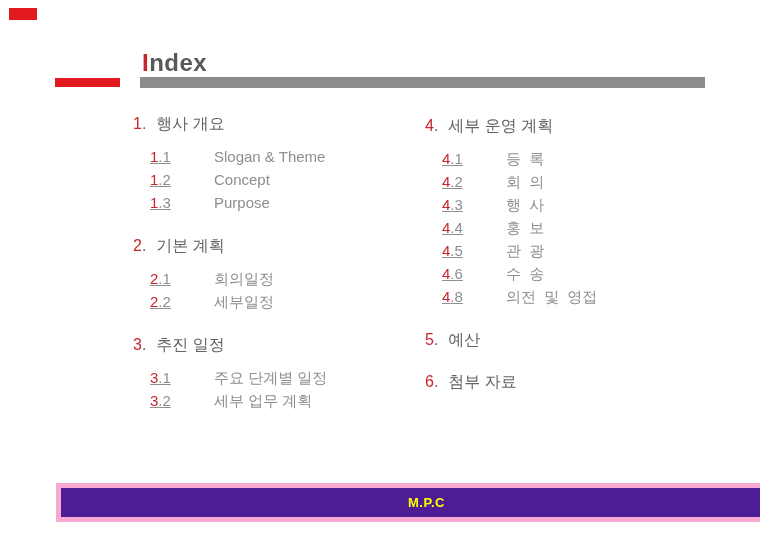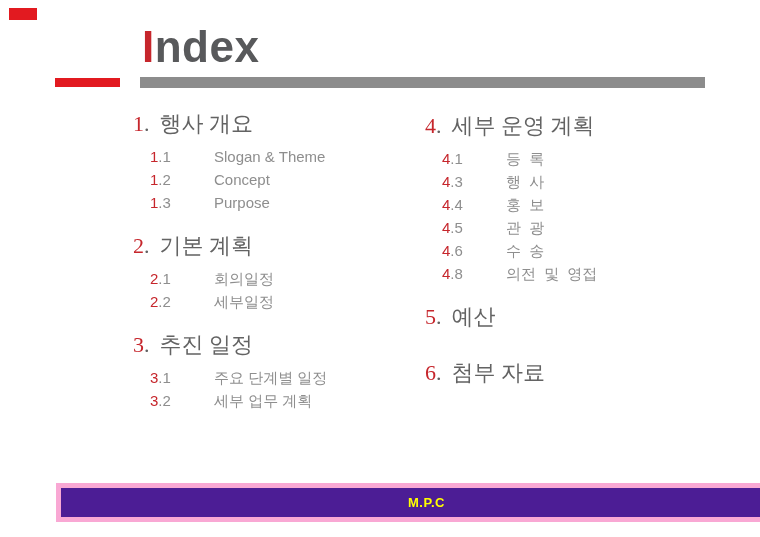--- a/index.html
+++ b/index.html
@@ -10,50 +10,50 @@
     font-family:"Liberation Sans","DejaVu Sans",sans-serif;
     overflow:hidden;
   }
   
   .corner-mark{
     position:absolute;left:9px;top:8px;width:28px;height:12px;
     background:#e21a20;
   }
   
   .page-title{
-    position:absolute;left:142px;top:26px;
-    font-size:44px;font-weight:bold;color:#58595b;
+    position:absolute;left:142px;top:42px;
+    font-size:24px;font-weight:bold;color:#58595b;
     letter-spacing:0.5px;line-height:42px;
   }
   .page-title .first{color:#c6262c;}
   
   .bar-red{
     position:absolute;left:55px;top:78px;width:65px;height:9px;
     background:#e21a20;
   }
   .bar-gray{
     position:absolute;left:140px;top:77px;width:565px;height:11px;
     background:#8c8c8c;
   }
   
   .col{position:absolute;top:110px;}
   .col-left{left:133px;width:285px;}
   .col-right{left:425px;top:112px;width:300px;}
   .section{margin-bottom:18px;}
   .sec-title{
-    font-size:22px;line-height:28px;margin-bottom:7px;
-    color:#636363;white-space:nowrap;font-family:Liberation Serif, serif;
+    font-size:16px;line-height:28px;margin-bottom:7px;
+    color:#636363;white-space:nowrap;
   }
   .sec-title .sec-num{color:#c6262c;}
   .sec-title .sec-dot{color:#636363;margin-right:10px;}
   .sub{
     font-size:15px;line-height:23px;color:#8e8e8e;
     padding-left:17px;white-space:nowrap;
   }
-  .sub-num{display:inline-block;min-width:24px;margin-right:12px;}
+  .sub-num{display:inline-block;min-width:24px;margin-right:12px;text-decoration:underline;}
   .sub-num .d{color:#c6262c;}
   .sub-num .r{color:#8e8e8e;}
   .sub-text{color:#8e8e8e;margin-left:28px;}
   .col-right .sub-text{word-spacing:4px;}
   
   .footer-bar{
     position:absolute;left:56px;top:483px;width:669px;height:29px;
     background:#4c1d95;border:5px solid #f9a8d4;
     display:flex;align-items:center;justify-content:center;padding-left:31px;
   }
@@ -121,37 +121,40 @@
   <div class="col col-right">
 
     <div class="section">
       <div class="sec-title">
         <span class="sec-num">4</span><span class="sec-dot">.</span><span>세부 운영 계획</span>
       </div>
       <div class="sub">
         <span class="sub-num"><span class="d">4</span><span class="r">.1</span></span><span class="sub-text">등 록</span>
       </div>
       <div class="sub">
+        <span class="sub-num"><span class="d">4</span><span class="r">.2</span></span><span class="sub-text">회 의</span>
+      </div>
+      <div class="sub">
         <span class="sub-num"><span class="d">4</span><span class="r">.3</span></span><span class="sub-text">행 사</span>
       </div>
       <div class="sub">
         <span class="sub-num"><span class="d">4</span><span class="r">.4</span></span><span class="sub-text">홍 보</span>
       </div>
       <div class="sub">
         <span class="sub-num"><span class="d">4</span><span class="r">.5</span></span><span class="sub-text">관 광</span>
       </div>
       <div class="sub">
         <span class="sub-num"><span class="d">4</span><span class="r">.6</span></span><span class="sub-text">수 송</span>
       </div>
       <div class="sub">
         <span class="sub-num"><span class="d">4</span><span class="r">.8</span></span><span class="sub-text">의전 및 영접</span>
       </div>
     </div>
 
-    <div class="section" style="margin-bottom:28px;">
+    <div class="section" style="margin-bottom:14px;">
       <div class="sec-title">
         <span class="sec-num">5</span><span class="sec-dot">.</span><span>예산</span>
       </div>
     </div>
 
     <div class="section">
       <div class="sec-title">
         <span class="sec-num">6</span><span class="sec-dot">.</span><span>첨부 자료</span>
       </div>
     </div>

